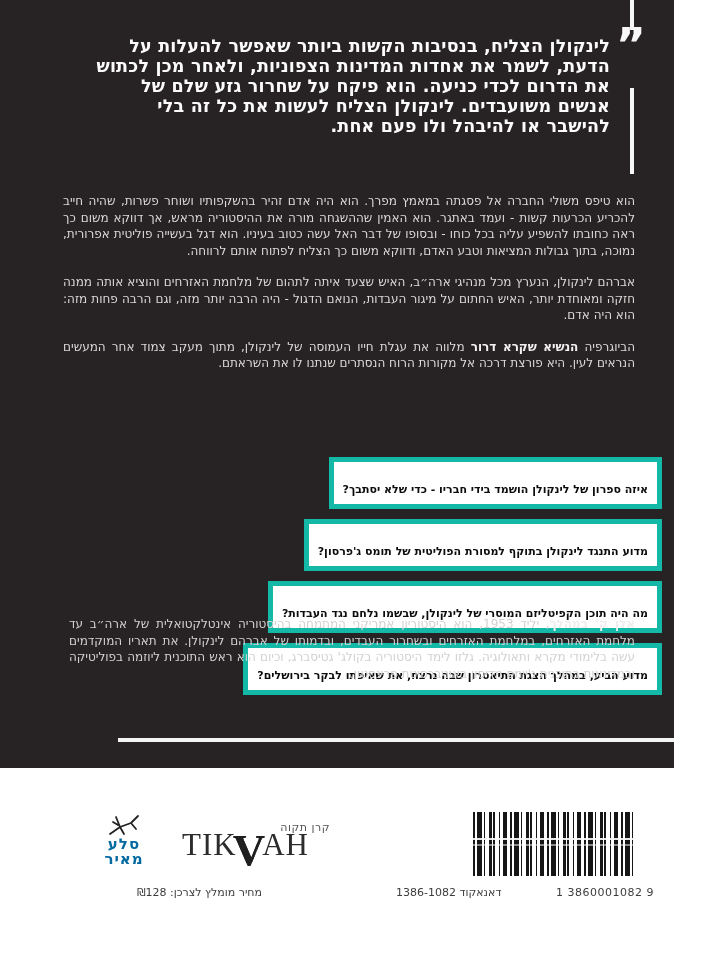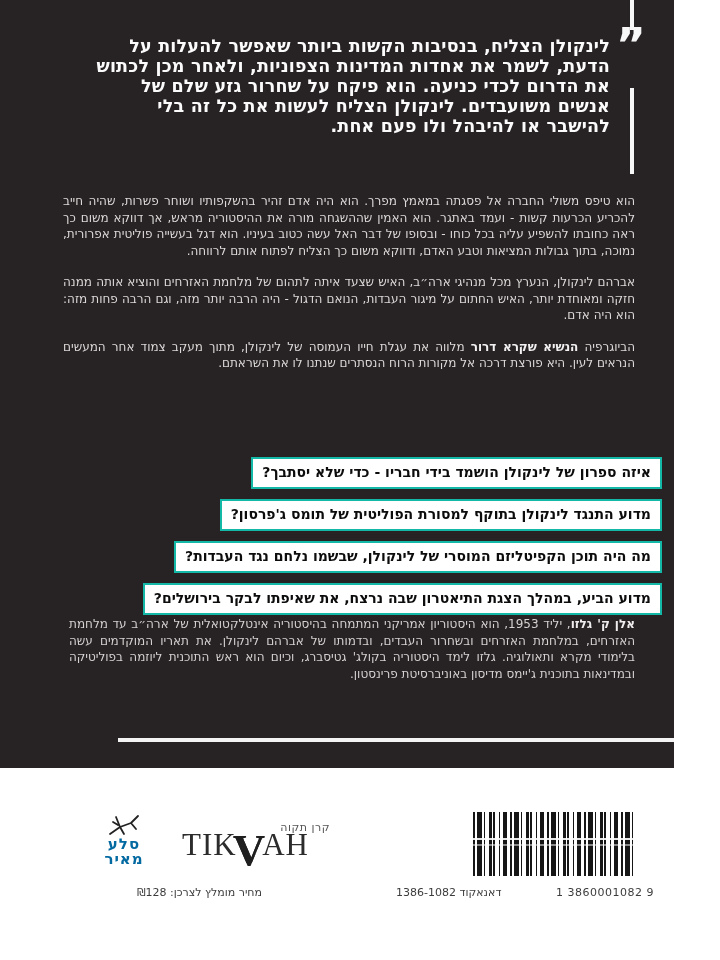--- a/index.html
+++ b/index.html
@@ -20,21 +20,21 @@
               color:#fbfbfb;font-weight:bold;font-size:17.5px;line-height:20px;letter-spacing:.2px;}
 
   .body-text{position:absolute;top:193px;right:39px;width:572px;direction:rtl;text-align:justify;
              color:#dcd9d9;font-size:12px;line-height:16.5px;}
   .body-text p{margin:0 0 15px 0;}
   .book-title{font-weight:bold;color:#f2f0f0;}
 
   .questions{position:absolute;top:457px;right:12px;width:655px;direction:rtl;text-align:right;}
   .qbox-row{margin:0 0 10px 0;}
   .qbox{display:inline-block;background:#ffffff;color:#0c0c0c;font-weight:bold;
-        font-size:14px;line-height:15px;padding:6px 9px 7px 9px;border:2px solid #14b8a6;}
+        font-size:11px;line-height:15px;padding:20px 9px 7px 9px;border:5px solid #14b8a6;}
 
   .bio{position:absolute;top:616px;right:39px;width:566px;direction:rtl;text-align:justify;
        color:#d4d1d1;font-size:12px;line-height:16.5px;}
   .bio b{color:#efeded;}
 
   .bottom-rule{position:absolute;top:738px;left:118px;right:0;height:4px;background:#f4f4f4;}
 
   
   .footer{position:absolute;left:0;top:768px;width:720px;height:192px;background:#ffffff;}
 
@@ -88,21 +88,21 @@
       <p><span>הביוגרפיה </span><span class="book-title">הנשיא שקרא דרור</span><span> מלווה את עגלת חייו העמוסה של לינקולן, מתוך מעקב צמוד אחר המעשים הנראים לעין. היא פורצת דרכה אל מקורות הרוח הנסתרים שנתנו לו את השראתם.</span></p>
     </div>
 
     <div class="questions">
       <div class="qbox-row"><span class="qbox">איזה ספרון של לינקולן הושמד בידי חבריו - כדי שלא יסתבך?</span></div>
       <div class="qbox-row"><span class="qbox">מדוע התנגד לינקולן בתוקף למסורת הפוליטית של תומס ג'פרסון?</span></div>
       <div class="qbox-row"><span class="qbox">מה היה תוכן הקפיטליזם המוסרי של לינקולן, שבשמו נלחם נגד העבדות?</span></div>
       <div class="qbox-row"><span class="qbox">מדוע הביע, במהלך הצגת התיאטרון שבה נרצח, את שאיפתו לבקר בירושלים?</span></div>
     </div>
 
-    <div class="bio"><b>אלן ק' גלזו</b><span>, יליד 1953, הוא היסטוריון אמריקני המתמחה בהיסטוריה אינטלקטואלית של ארה״ב עד מלחמת האזרחים, במלחמת האזרחים ובשחרור העבדים, ובדמותו של אברהם לינקולן. את תאריו המוקדמים עשה בלימודי מקרא ותאולוגיה. גלזו לימד היסטוריה בקולג' גטיסברג, וכיום הוא ראש התוכנית ליוזמה בפוליטיקה ובמדינאות בתוכנית ג'יימס מדיסון באוניברסיטת פרינסטון.</span></div>
+    <div class="bio"><b>אלן ק' במהלך</b><span>, יליד 1953, הוא היסטוריון אמריקני המתמחה בהיסטוריה אינטלקטואלית של ארה״ב עד מלחמת האזרחים, במלחמת האזרחים ובשחרור העבדים, ובדמותו של אברהם לינקולן. את תאריו המוקדמים עשה בלימודי מקרא ותאולוגיה. גלזו לימד היסטוריה בקולג' גטיסברג, וכיום הוא ראש התוכנית ליוזמה בפוליטיקה ובמדינאות בתוכנית ג'יימס מדיסון באוניברסיטת פרינסטון.</span></div>
 
     <div class="bottom-rule"></div>
   </div>
 
   <div class="footer">
 
     <div class="sella">
       <svg class="sella-icon" width="34" height="22" viewBox="0 0 34 22">
         <path d="M3 20 L13 13 M13 13 L24 9 M24 9 L31 2 M24 9 L29 15 M13 13 L9 3 M13 13 L17 20 M6 8 L11 11" stroke="#222" stroke-width="1.8" fill="none" stroke-linecap="round"></path>
       </svg>

